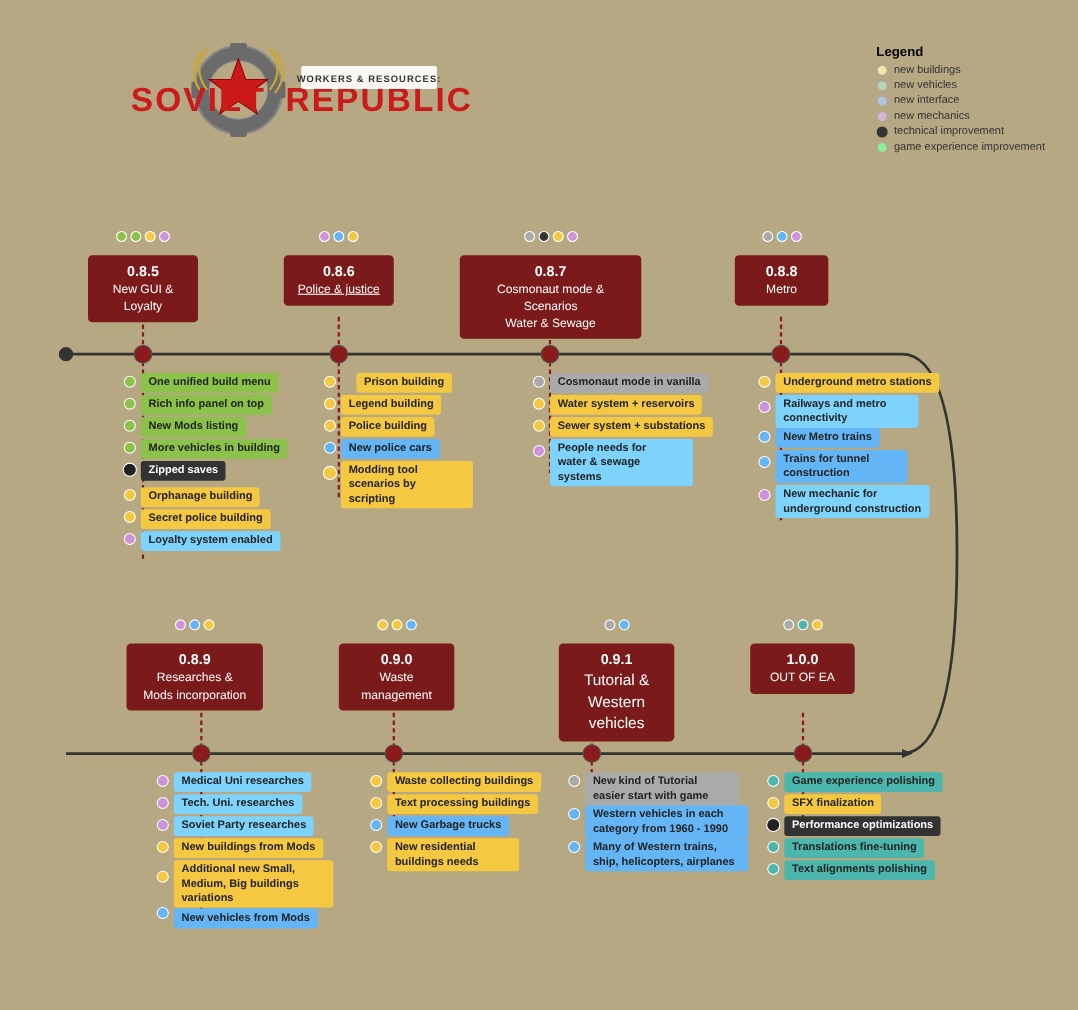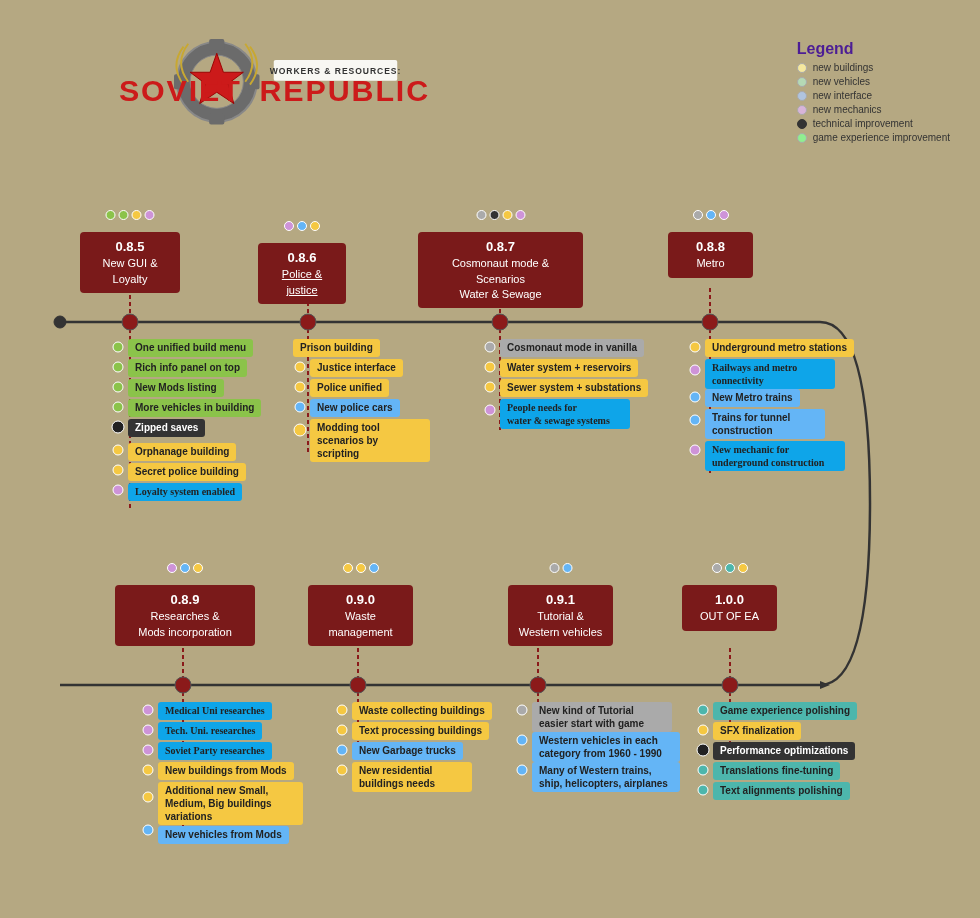--- a/index.html
+++ b/index.html
@@ -28,23 +28,23 @@
     }
 
     
     .legend {
       position: absolute;
       top: 40px;
       right: 30px;
       background: transparent;
     }
     .legend-title {
-      font-size: 16px;
+      font-size: 12px;
       font-weight: bold;
-      color: #4c1d95;
+      color: #000000;
       margin-bottom: 4px;
     }
     .legend-item {
       display: flex;
       align-items: center;
       margin-bottom: 3px;
     }
     .legend-dot {
       width: 10px;
       height: 10px;
@@ -79,21 +79,21 @@
       border-radius: 3px;
       font-size: 10px;
       font-weight: bold;
       color: #222;
       line-height: 1.4;
       white-space: nowrap;
     }
     .tag-green { background-color: #8bc34a; }
     .tag-yellow { background-color: #f5c842; }
     .tag-blue { background-color: #64b5f6; }
-    .tag-purple { background-color: #0ea5e9; font-family: Liberation Serif, serif; }
+    .tag-purple { background-color: #7dd3fc; }
     .tag-gray { background-color: #aaaaaa; }
     .tag-dark { background-color: #333; color: white; }
     .tag-teal { background-color: #4db6ac; }
 
     
     .lines-svg {
       position: absolute;
       top: 0;
       left: 0;
       width: 980px;
@@ -259,21 +259,21 @@
     <div style="position:absolute; top:-22px; left:50%; transform:translateX(-50%); display:flex; gap:3px;">
       <div style="width:10px;height:10px;border-radius:50%;background:#8bc34a;border:1px solid #fff;"></div>
       <div style="width:10px;height:10px;border-radius:50%;background:#8bc34a;border:1px solid #fff;"></div>
       <div style="width:10px;height:10px;border-radius:50%;background:#f5c842;border:1px solid #fff;"></div>
       <div style="width:10px;height:10px;border-radius:50%;background:#ce93d8;border:1px solid #fff;"></div>
     </div>
     <div style="font-size:13px;">0.8.5</div>
     <div style="font-size:11px; font-weight:normal;">New GUI &amp;<br>Loyalty</div>
   </div>
 
-  <div class="version-box" style="left:258px; top:243px; width:88px;">
+  <div class="version-box" style="left:258px; top:232px; width:100px;">
     <div style="position:absolute; top:-22px; left:50%; transform:translateX(-50%); display:flex; gap:3px;">
       <div style="width:10px;height:10px;border-radius:50%;background:#ce93d8;border:1px solid #fff;"></div>
       <div style="width:10px;height:10px;border-radius:50%;background:#64b5f6;border:1px solid #fff;"></div>
       <div style="width:10px;height:10px;border-radius:50%;background:#f5c842;border:1px solid #fff;"></div>
     </div>
     <div style="font-size:13px;">0.8.6</div>
     <div style="font-size:11px; font-weight:normal;text-decoration:underline;">Police &amp; justice</div>
   </div>
 
   <div class="version-box" style="left:418px; top:232px; width:165px;">
@@ -290,21 +290,21 @@
   <div class="version-box" style="left:668px; top:232px; width:85px;">
     <div style="position:absolute; top:-22px; left:50%; transform:translateX(-50%); display:flex; gap:3px;">
       <div style="width:10px;height:10px;border-radius:50%;background:#aaaaaa;border:1px solid #fff;"></div>
       <div style="width:10px;height:10px;border-radius:50%;background:#64b5f6;border:1px solid #fff;"></div>
       <div style="width:10px;height:10px;border-radius:50%;background:#ce93d8;border:1px solid #fff;"></div>
     </div>
     <div style="font-size:13px;">0.8.8</div>
     <div style="font-size:11px; font-weight:normal;">Metro</div>
   </div>
 
-  <div class="version-box" style="left:115px; top:585px; width:140px;">
+  <div class="version-box" style="left:115px; top:585px; width:124px;">
     <div style="position:absolute; top:-22px; left:50%; transform:translateX(-50%); display:flex; gap:3px;">
       <div style="width:10px;height:10px;border-radius:50%;background:#ce93d8;border:1px solid #fff;"></div>
       <div style="width:10px;height:10px;border-radius:50%;background:#64b5f6;border:1px solid #fff;"></div>
       <div style="width:10px;height:10px;border-radius:50%;background:#f5c842;border:1px solid #fff;"></div>
     </div>
     <div style="font-size:13px;">0.8.9</div>
     <div style="font-size:11px; font-weight:normal;">Researches &amp;<br>Mods incorporation</div>
   </div>
 
   <div class="version-box" style="left:308px; top:585px; width:105px;">
@@ -316,21 +316,21 @@
     <div style="font-size:13px;">0.9.0</div>
     <div style="font-size:11px; font-weight:normal;">Waste<br>management</div>
   </div>
 
   <div class="version-box" style="left:488px; top:585px; width:105px;margin-left:20px;">
     <div style="position:absolute; top:-22px; left:50%; transform:translateX(-50%); display:flex; gap:3px;">
       <div style="width:10px;height:10px;border-radius:50%;background:#aaaaaa;border:1px solid #fff;"></div>
       <div style="width:10px;height:10px;border-radius:50%;background:#64b5f6;border:1px solid #fff;"></div>
     </div>
     <div style="font-size:13px;">0.9.1</div>
-    <div style="font-size:11px; font-weight:normal;">Tutorial &amp;<br>Western vehicles</div>
+    <div style="font-size:14px; font-weight:normal;">Tutorial &amp;<br>Western vehicles</div>
   </div>
 
   <div class="version-box" style="left:682px; top:585px; width:95px;">
     <div style="position:absolute; top:-22px; left:50%; transform:translateX(-50%); display:flex; gap:3px;">
       <div style="width:10px;height:10px;border-radius:50%;background:#aaaaaa;border:1px solid #fff;"></div>
       <div style="width:10px;height:10px;border-radius:50%;background:#4db6ac;border:1px solid #fff;"></div>
       <div style="width:10px;height:10px;border-radius:50%;background:#f5c842;border:1px solid #fff;"></div>
     </div>
     <div style="font-size:13px;">1.0.0</div>
     <div style="font-size:11px; font-weight:normal;">OUT OF EA</div>
@@ -338,23 +338,23 @@
 
   <div class="tag tag-green" style="left:128px; top:339px;text-align:center;">One unified build menu</div>
   <div class="tag tag-green" style="left:128px; top:359px;">Rich info panel on top</div>
   <div class="tag tag-green" style="left:128px; top:379px;">New Mods listing</div>
   <div class="tag tag-green" style="left:128px; top:399px;">More vehicles in building</div>
   <div class="tag tag-dark" style="left:128px; top:419px;">Zipped saves</div>
   <div class="tag tag-yellow" style="left:128px; top:443px;">Orphanage building</div>
   <div class="tag tag-yellow" style="left:128px; top:463px;">Secret police building</div>
   <div class="tag tag-purple" style="left:128px; top:483px;">Loyalty system enabled</div>
 
-  <div class="tag tag-yellow" style="left:293px; top:339px;">Prison building</div>
-  <div class="tag tag-yellow" style="left:310px; top:359px;">Justice interface</div>
-  <div class="tag tag-yellow" style="left:310px; top:379px;">Police unified</div>
+  <div class="tag tag-yellow" style="left:324px; top:339px;">Prison building</div>
+  <div class="tag tag-yellow" style="left:310px; top:359px;">Legend building</div>
+  <div class="tag tag-yellow" style="left:310px; top:379px;">Police building</div>
   <div class="tag tag-blue" style="left:310px; top:399px;">New police cars</div>
   <div class="tag tag-yellow" style="left:310px; top:419px; white-space:normal; width:120px; line-height:1.3;">Modding tool<br>scenarios by scripting</div>
 
   <div class="tag tag-gray" style="left:500px; top:339px;">Cosmonaut mode in vanilla</div>
   <div class="tag tag-yellow" style="left:500px; top:359px;">Water system + reservoirs</div>
   <div class="tag tag-yellow" style="left:500px; top:379px;">Sewer system + substations</div>
   <div class="tag tag-purple" style="left:500px; top:399px; white-space:normal; width:130px; line-height:1.3;">People needs for<br>water &amp; sewage systems</div>
 
   <div class="tag tag-yellow" style="left:705px; top:339px;">Underground metro stations</div>
   <div class="tag tag-purple" style="left:705px; top:359px; white-space:normal; width:130px; line-height:1.3;">Railways and metro<br>connectivity</div>

